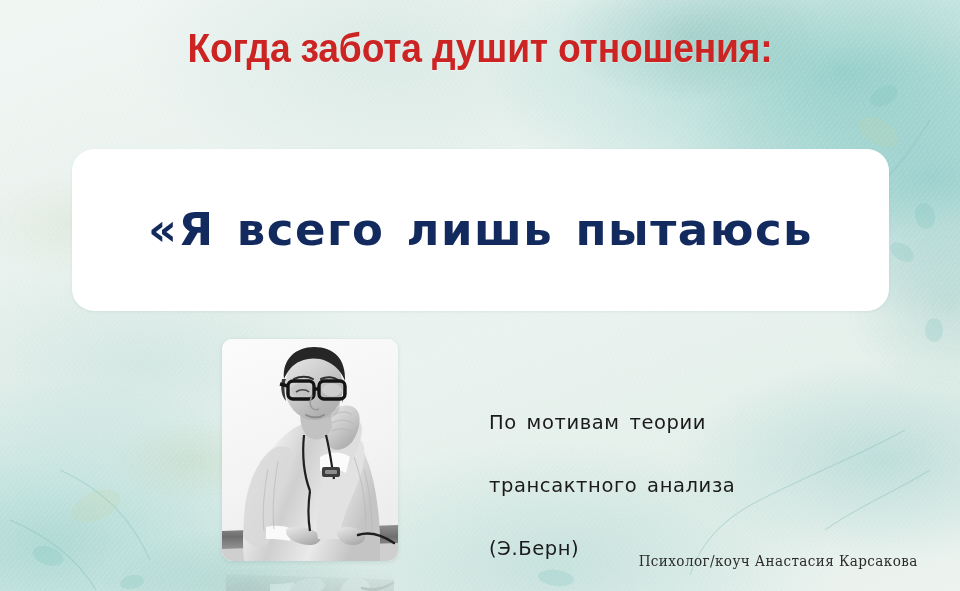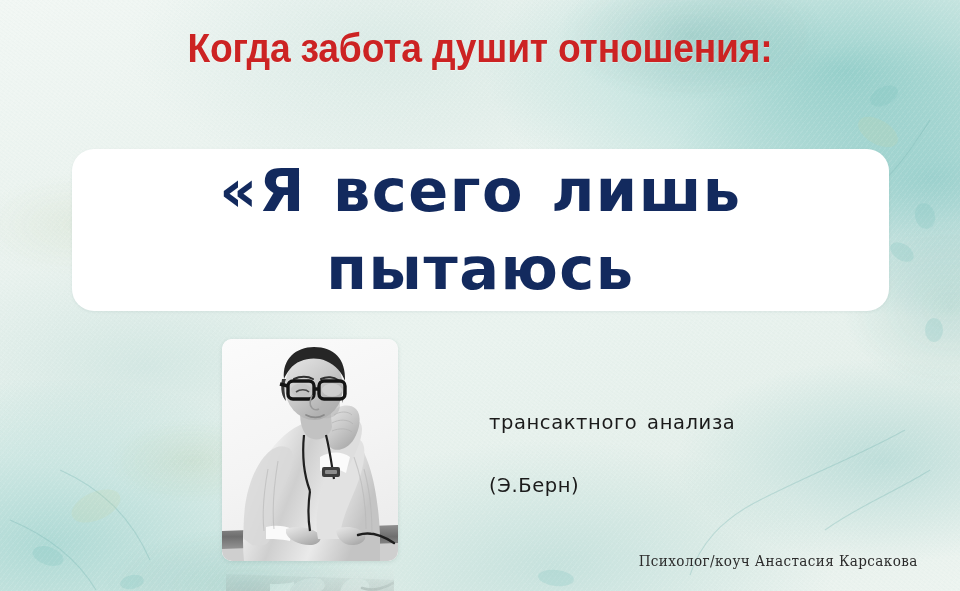--- a/index.html
+++ b/index.html
@@ -91,21 +91,21 @@
     background: #ffffff;
     border-radius: 22px;
     display: flex;
     align-items: center;
     justify-content: center;
     box-shadow: 0 1px 3px rgba(80,120,115,0.10);
   }
   .quote-text {
     font-family: "DejaVu Sans", sans-serif;
     font-weight: bold;
-    font-size: 59px;
+    font-size: 45px;
     line-height: 1.32;
     color: #132a5e;
     text-align: center;
     letter-spacing: 1.5px;
     word-spacing: 5px;
     width: 100%;
     padding: 0 14px;
   }
 
   
@@ -337,19 +337,20 @@
         <path d="M0,210 L176,204 L176,222 L0,222 Z" fill="#d2d2d2"></path>
         <path d="M44,188 C52,186 62,186 70,190 L68,202 C58,200 50,200 44,200 Z" fill="#fafafa"></path>
         <path d="M64,190 C74,186 88,188 96,194 C102,198 98,206 88,206 C76,206 66,200 64,194 Z" fill="#cacaca"></path>
         <path d="M114,190 C124,186 136,188 142,194 C146,200 140,206 130,206 C120,206 114,198 114,190 Z" fill="#cacaca"></path>
         <path d="M136,196 C148,192 160,196 172,204" stroke="#2a2a2a" stroke-width="2.4" fill="none" stroke-linecap="round"></path>
       </svg>
     </div>
   </div>
 
   <div class="attribution">
+    <div>По мотивам теории</div>
     <div>трансактного анализа</div>
     <div>(Э.Берн)</div>
   </div>
 
   <div class="signature">Психолог/коуч Анастасия Карсакова</div>
 
 </div>
 
 </body></html>

